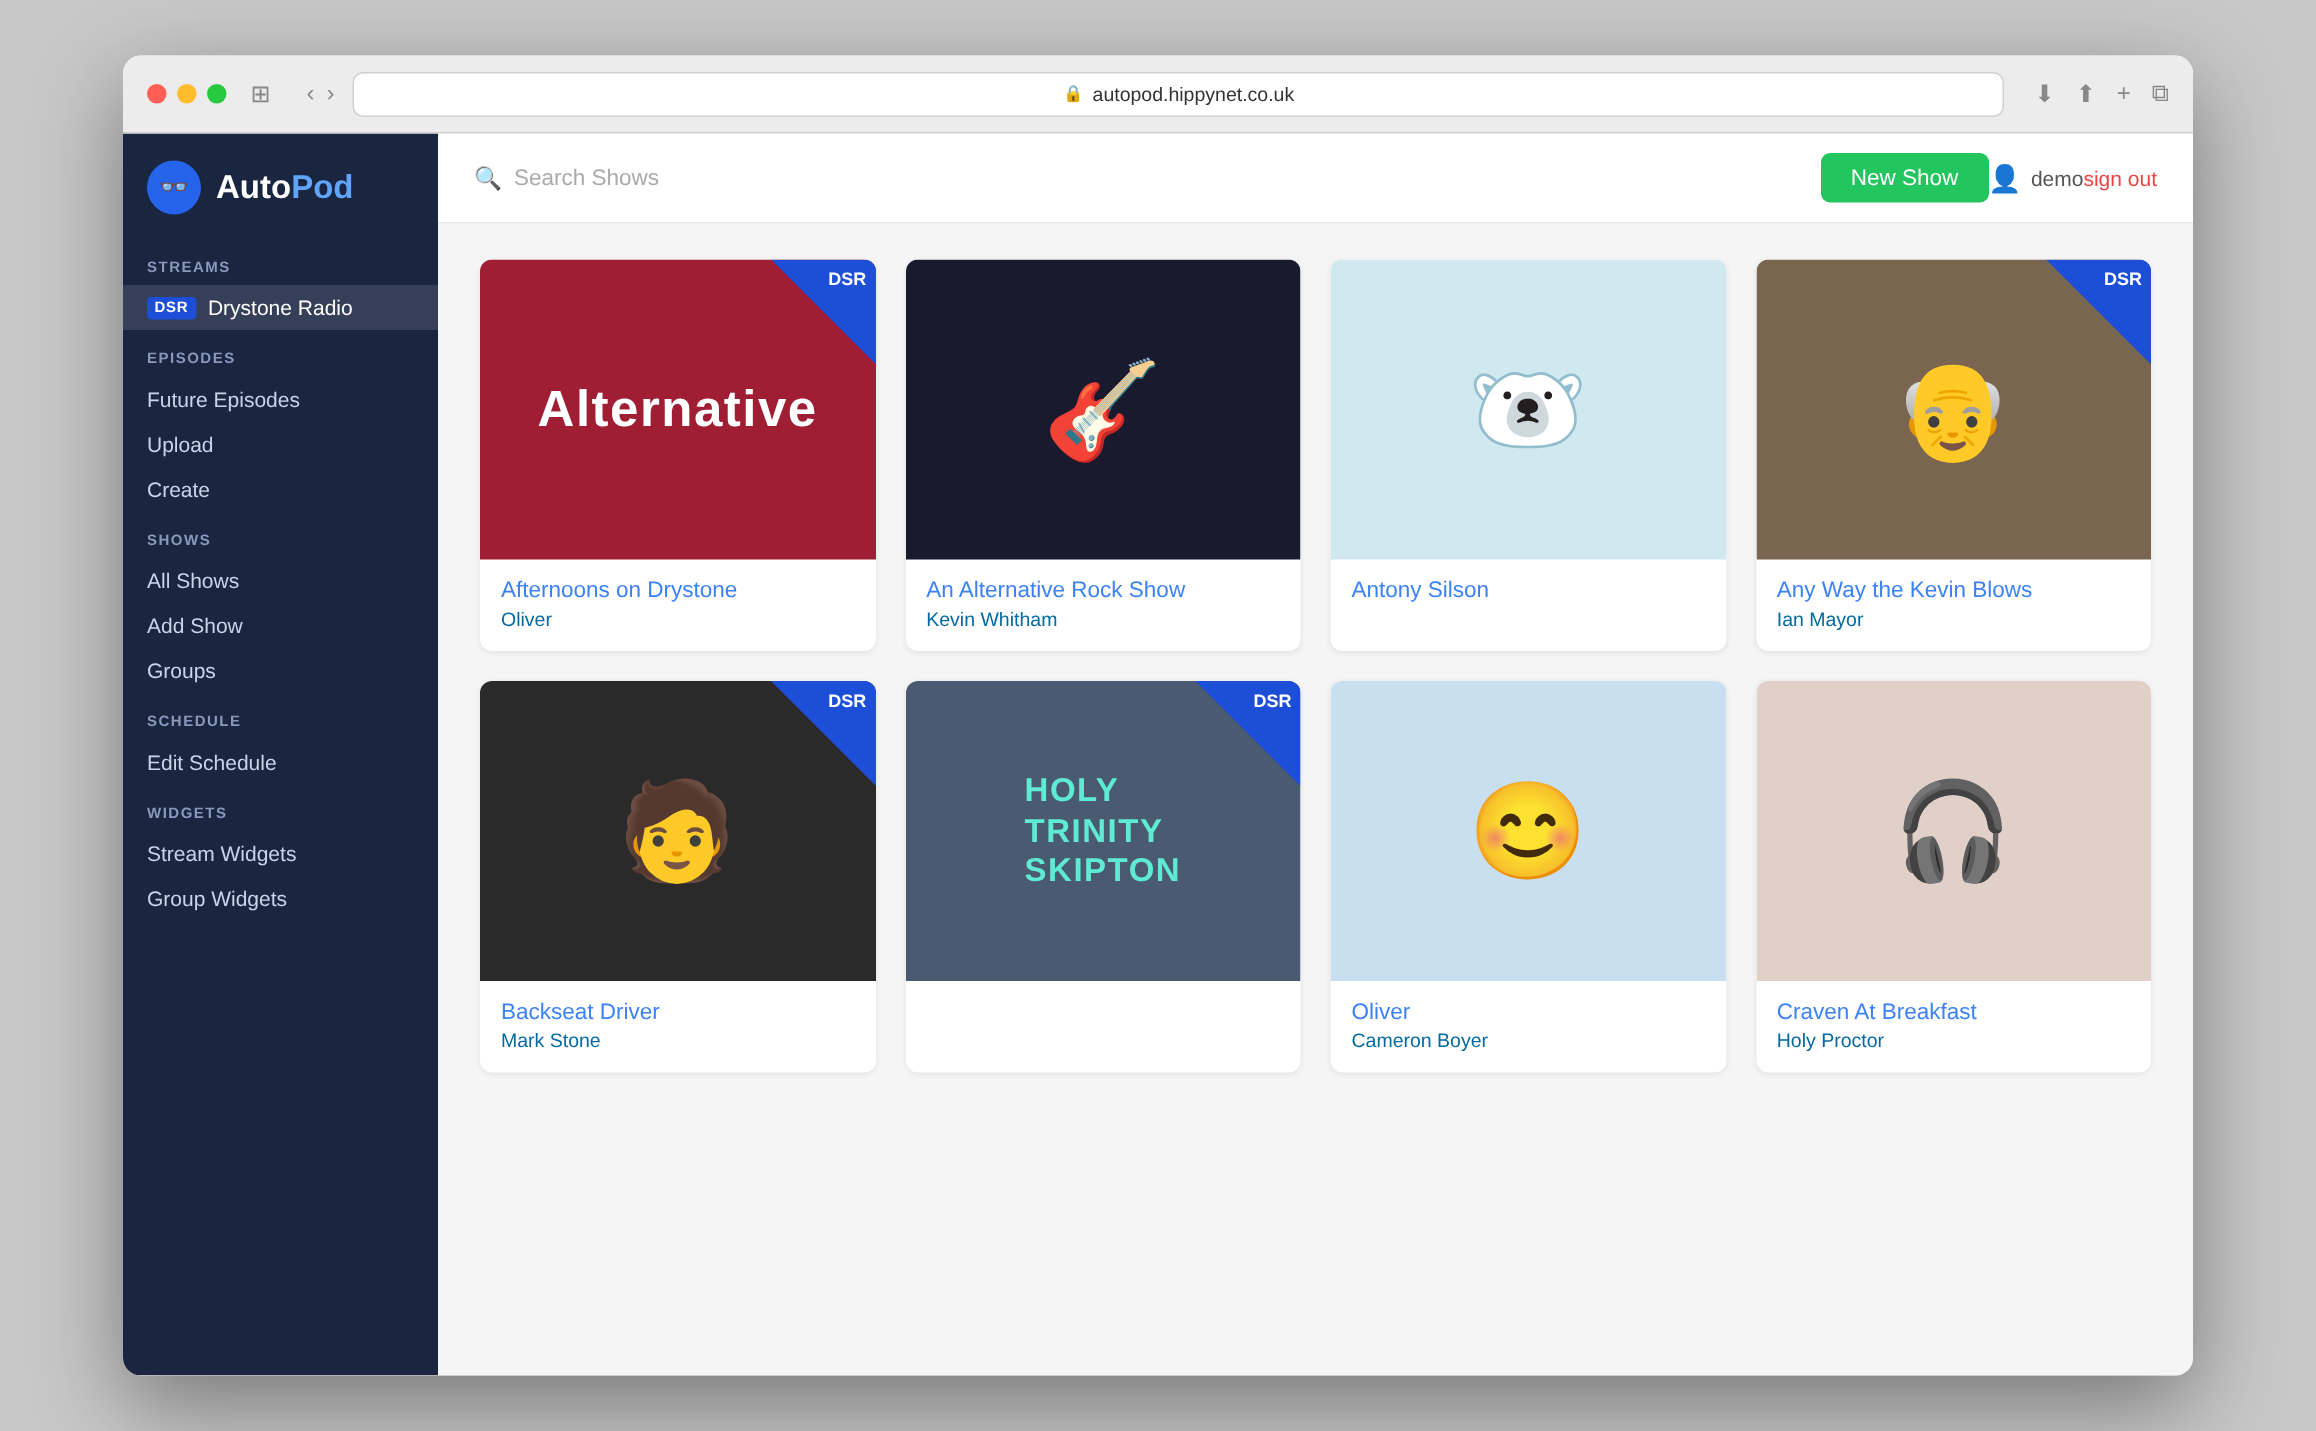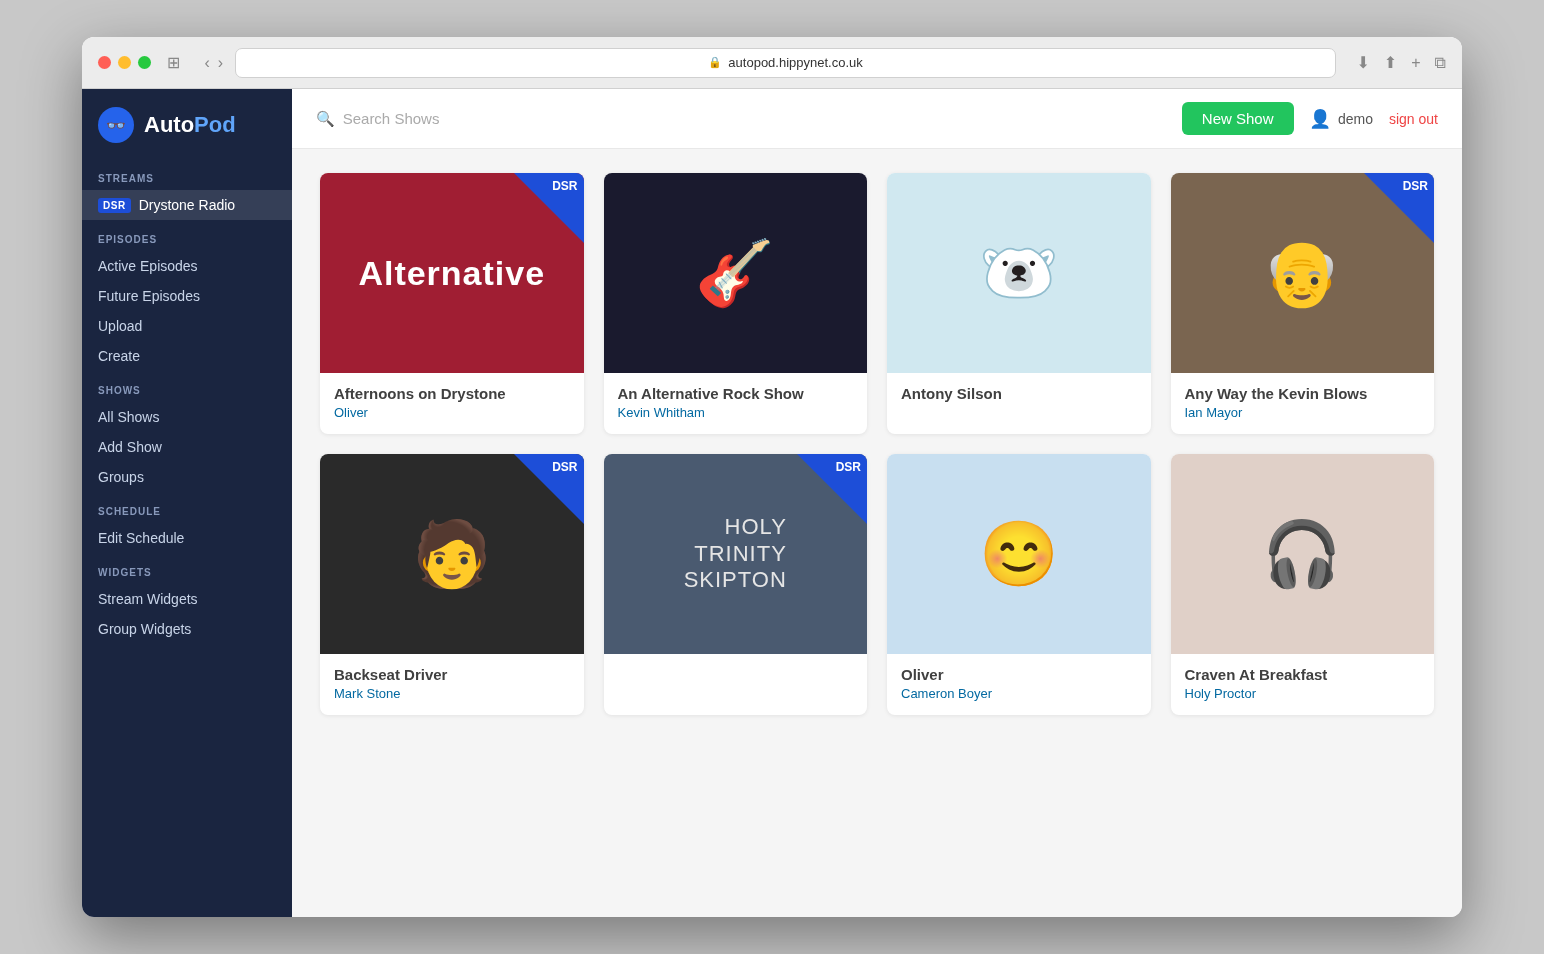--- a/index.html
+++ b/index.html
@@ -147,21 +147,21 @@
     .search-icon-container { color: #aaa; font-size: 15px; }
     .search-input {
       border: none;
       outline: none;
       font-size: 15px;
       color: #333;
       background: transparent;
       width: 100%;
     }
     .search-input::placeholder { color: #aaa; }
-    .topbar-actions { display: flex; align-items: center; gap: 16px; }
+    .topbar-actions { display: flex; align-items: center; }
     .btn-new-show {
       background: #22c55e;
       color: white;
       border: none;
       border-radius: 6px;
       padding: 8px 20px;
       font-size: 15px;
       font-weight: 500;
       cursor: pointer;
     }
@@ -190,22 +190,22 @@
       width: 100%;
       height: 200px;
       position: relative;
       overflow: hidden;
     }
     .show-info {
       padding: 12px 14px 14px;
     }
     .show-title {
       font-size: 15px;
-      font-weight: 700;
-      color: #404040;
+      font-weight: 400;
+      color: #3b82f6;
       margin-bottom: 3px;
     }
     .show-host {
       font-size: 13px;
       color: #0369a1;
     }
   </style>
 </head>
 <body>
 
@@ -244,23 +244,20 @@
         </div>
       </div>
 
       <div class="sidebar-section-label">STREAMS</div>
       <div class="sidebar-item active">
         <span class="stream-badge">DSR</span>
         <span>Drystone Radio</span>
       </div>
 
       <div class="sidebar-section-label">EPISODES</div>
-      <div class="sidebar-item">
-        <span>Active Episodes</span>
-      </div>
       <div class="sidebar-item">
         <span>Future Episodes</span>
       </div>
       <div class="sidebar-item">
         <span>Upload</span>
       </div>
       <div class="sidebar-item">
         <span>Create</span>
       </div>
 
@@ -376,21 +373,21 @@
       </div>
 
     <div class="show-info">
       <div class="show-title">Backseat Driver</div>
       <div class="show-host">Mark Stone</div>
     </div>
   </div>
             <div class="show-card">
 
       <div class="thumb-container" style="background:#4a5a70; display:flex; align-items:center; justify-content:center; position:relative;">
-        <div style="color:#e5e5e5; font-weight:400; font-size:22px; text-align:right; line-height:1.2; padding:10px; letter-spacing:1px;">
+        <div style="color:#5eead4; font-weight:700; font-size:22px; text-align:left; line-height:1.2; padding:10px; letter-spacing:1px;">
           <div>HOLY</div>
                   <div>TRINITY</div>
                   <div>SKIPTON</div>
         </div>
 
         <div style="position:absolute;top:0;right:0;width:0;height:0;border-top:70px solid #1d4ed8;border-left:70px solid transparent;"></div>
         <div style="position:absolute;top:7px;right:6px;font-size:12px;font-weight:900;color:white;line-height:1;">DSR</div>
 
       </div>
 

